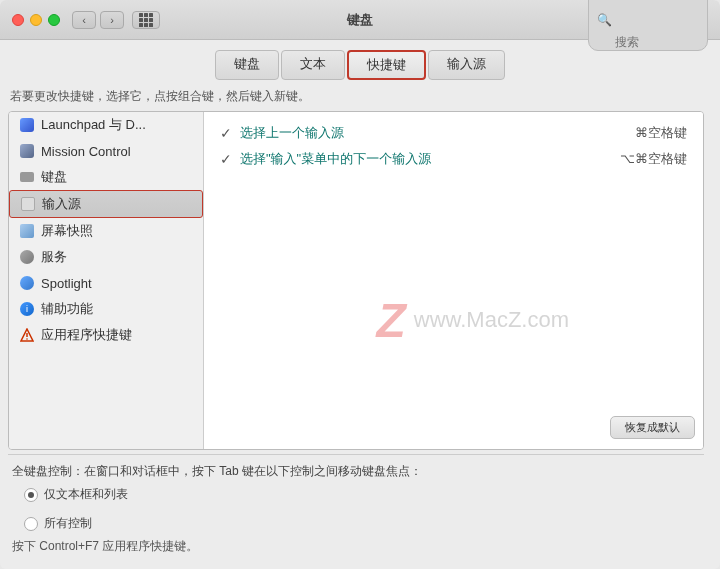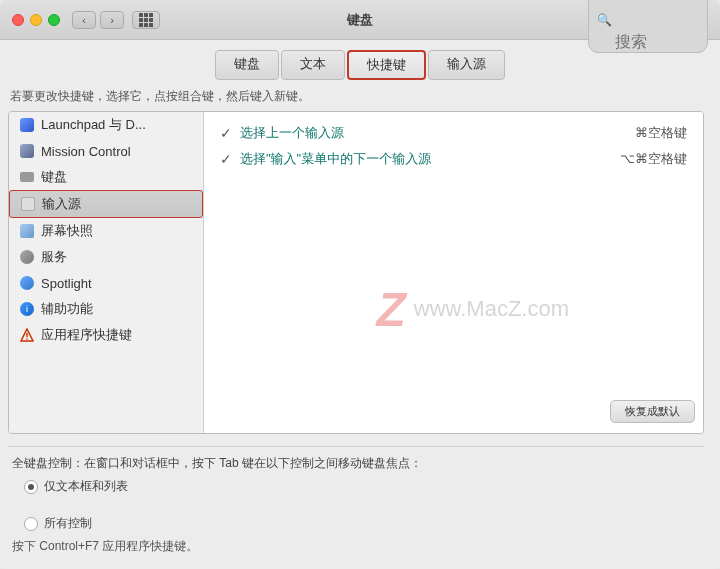--- a/index.html
+++ b/index.html
@@ -96,21 +96,21 @@
       background: #d8d8d8;
       border: 1px solid #bbb;
       border-radius: 10px;
       padding: 1px 8px;
       width: 120px;
     }
     .search-box input {
       border: none;
       background: transparent;
       outline: none;
-      font-size: 16px;
+      font-size: 12px;
       color: #701a75;
       width: 90px;
       margin-top: 44px;
     }
     .tabs-row {
       display: flex;
       justify-content: center;
       padding: 10px 0 0 0;
       gap: 2px;
     }
@@ -141,21 +141,21 @@
       color: #555;
       padding: 8px 2px 6px 2px;
     }
     .main-panel {
       display: flex;
       flex: 1;
       border: 1px solid #bbb;
       border-radius: 4px;
       background: #f5f5f5;
       overflow: hidden;
-      margin-bottom: 8px;
+      margin-bottom: 0;
     }
     .sidebar {
       width: 195px;
       min-width: 195px;
       background: #f0f0f0;
       border-right: 1px solid #ccc;
       overflow-y: auto;
     }
     .sidebar-item {
       display: flex;
@@ -292,21 +292,21 @@
     .bottom-section {
       padding: 8px 4px 4px 4px;
       font-size: 12px;
       color: #444;
       border-top: 1px solid #ccc;
       margin-top: 4px;
     }
     .radio-group {
       display: flex;
       flex-direction: column;
-      gap: 20px;
+      gap: 12px;
       margin: 6px 0 6px 12px;
     }
     .radio-item {
       display: flex;
       align-items: center;
       gap: 6px;
       cursor: pointer;
     }
     .radio-circle {
       width: 14px;

